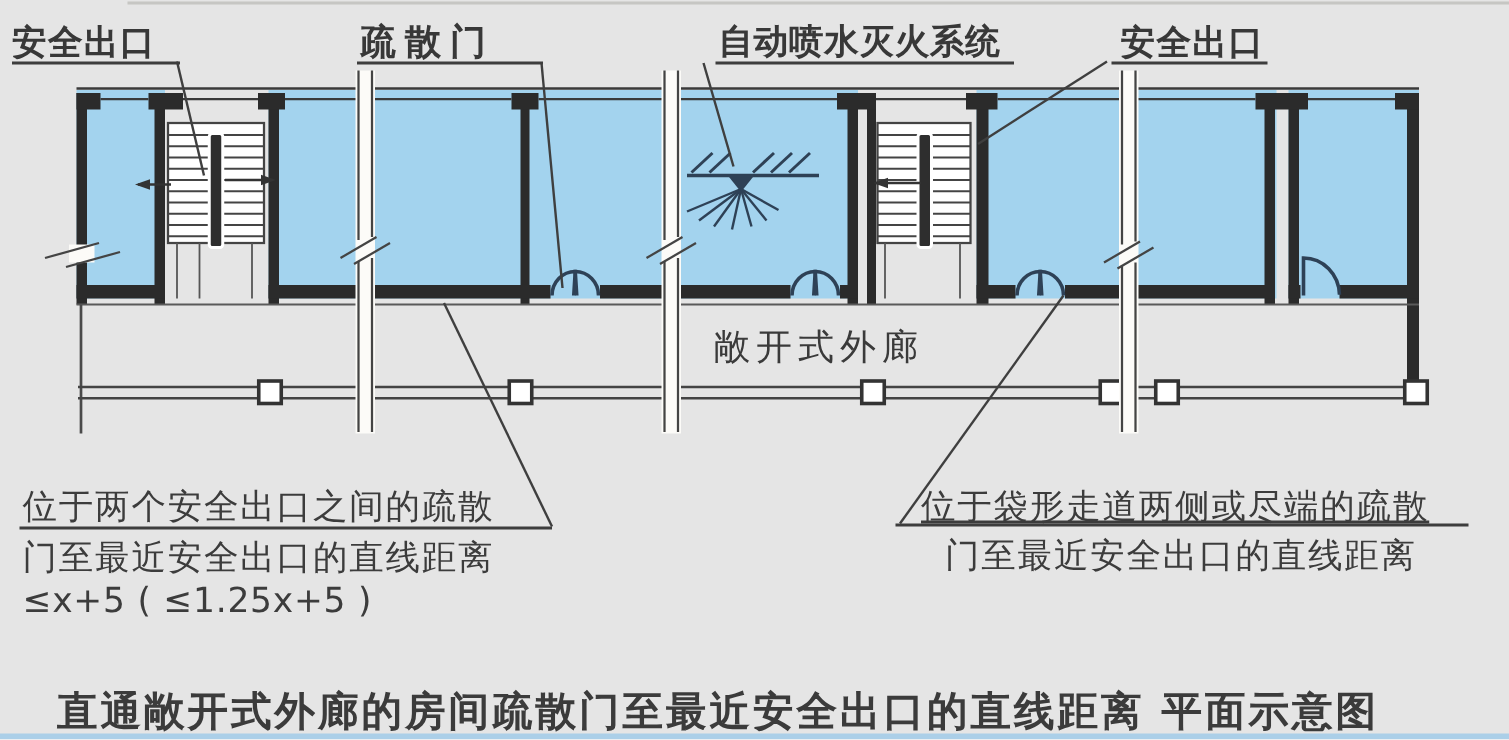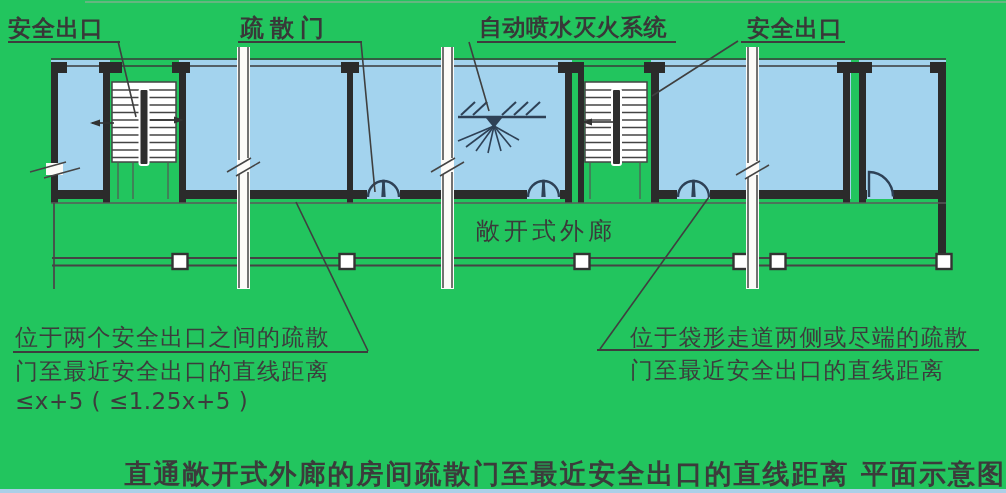--- a/index.html
+++ b/index.html
@@ -1,29 +1,29 @@
 <!DOCTYPE html>
 <html><head>
 <meta charset="utf-8">
 <style>
   html,body{margin:0;padding:0;background:#ffffff;}
   #stage{
     position:relative;width:1006px;height:493px;overflow:hidden;
-    background:#22c55e;
+    background:#e5e5e5;
     font-family:"DejaVu Sans","Liberation Sans",sans-serif;
     color:#3a3a3a;
   }
   #plan-svg{position:absolute;left:0;top:0;}
   .txt{position:absolute;white-space:nowrap;}
   .lbl{font-size:23px;font-weight:600;letter-spacing:1px;color:#383838;}
   .uline{position:absolute;height:2px;background:#3d3d3d;}
   .corridor-lbl{font-size:24px;font-weight:400;letter-spacing:4px;color:#3a3a3a;}
   .note{font-size:23px;font-weight:500;letter-spacing:1.2px;color:#3c3c3c;text-align:center;}
   .formula{font-size:23px;font-weight:500;letter-spacing:0.5px;color:#3c3c3c;}
-  .caption{font-size:27px;font-weight:700;letter-spacing:2px;color:#3b3b3b;text-align:right;}
+  .caption{font-size:27px;font-weight:700;letter-spacing:2px;color:#3b3b3b;text-align:left;}
   .edge-top{position:absolute;left:85px;top:1px;width:921px;height:2px;background:#a8a8a2;opacity:.5;}
   .edge-bottom{position:absolute;left:0;top:489px;width:1006px;height:4px;background:#abcfe8;}
 </style>
 </head>
 <body>
 
 <div id="stage">
 
   <div class="edge-top"></div>
 
@@ -238,20 +238,20 @@
   <div class="uline" style="left:477px;top:41px;width:199px;"></div>
   <div class="uline" style="left:741px;top:41px;width:104px;"></div>
 
   <div class="txt corridor-lbl" style="left:476px;top:215px;">敞开式外廊</div>
 
   <div class="txt note" style="left:15px;top:322px;">位于两个安全出口之间的疏散</div>
   <div class="uline" style="left:13px;top:351px;width:355px;"></div>
   <div class="txt note" style="left:15px;top:356px;">门至最近安全出口的直线距离</div>
   <div class="txt formula" style="left:15px;top:388px;">≤x+5 ( ≤1.25x+5 )</div>
 
-  <div class="txt note" style="left:630px;top:322px;">位于袋形走道两侧或尽端的疏散</div>
+  <div class="txt note" style="left:614px;top:322px;text-decoration:underline;">位于袋形走道两侧或尽端的疏散</div>
   <div class="uline" style="left:597px;top:349px;width:382px;"></div>
   <div class="txt note" style="left:630px;top:355px;">门至最近安全出口的直线距离</div>
 
   <div class="txt caption" style="left:38px;top:456px;width:968px;">直通敞开式外廊的房间疏散门至最近安全出口的直线距离 平面示意图</div>
 
   <div class="edge-bottom"></div>
 </div>
 
 </body></html>

